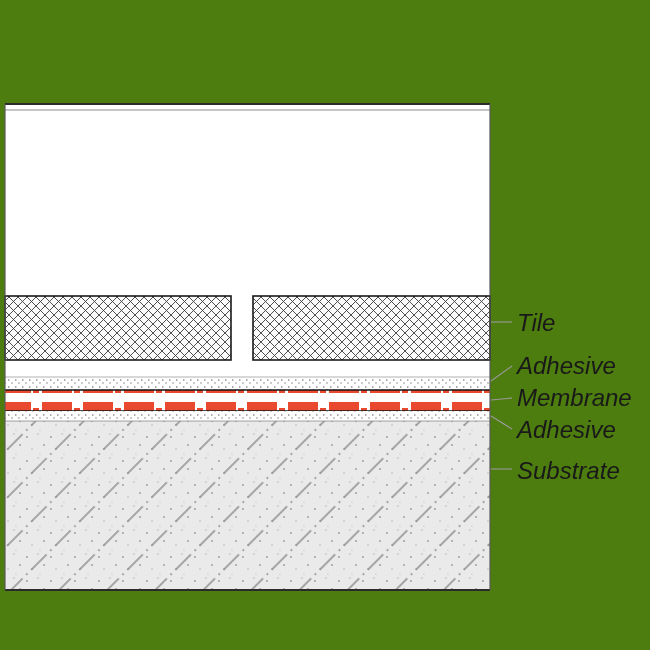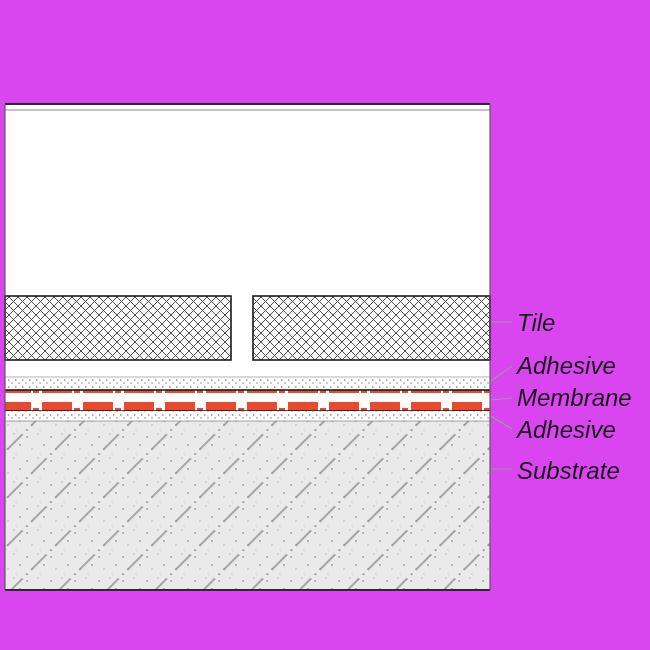--- a/index.html
+++ b/index.html
@@ -8,21 +8,21 @@
     background: #ffffff;
     width: 650px;
     height: 650px;
     overflow: hidden;
     font-family: "Liberation Sans", sans-serif;
   }
   .canvas {
     position: relative;
     width: 650px;
     height: 650px;
-    background: #d946ef;
+    background: #4d7c0f;
   }
   svg { display: block; }
   .layer-label {
     font-family: "Liberation Sans", sans-serif;
     font-style: italic;
     font-size: 24px;
     fill: #191919;
   }
 </style>
 </head>

